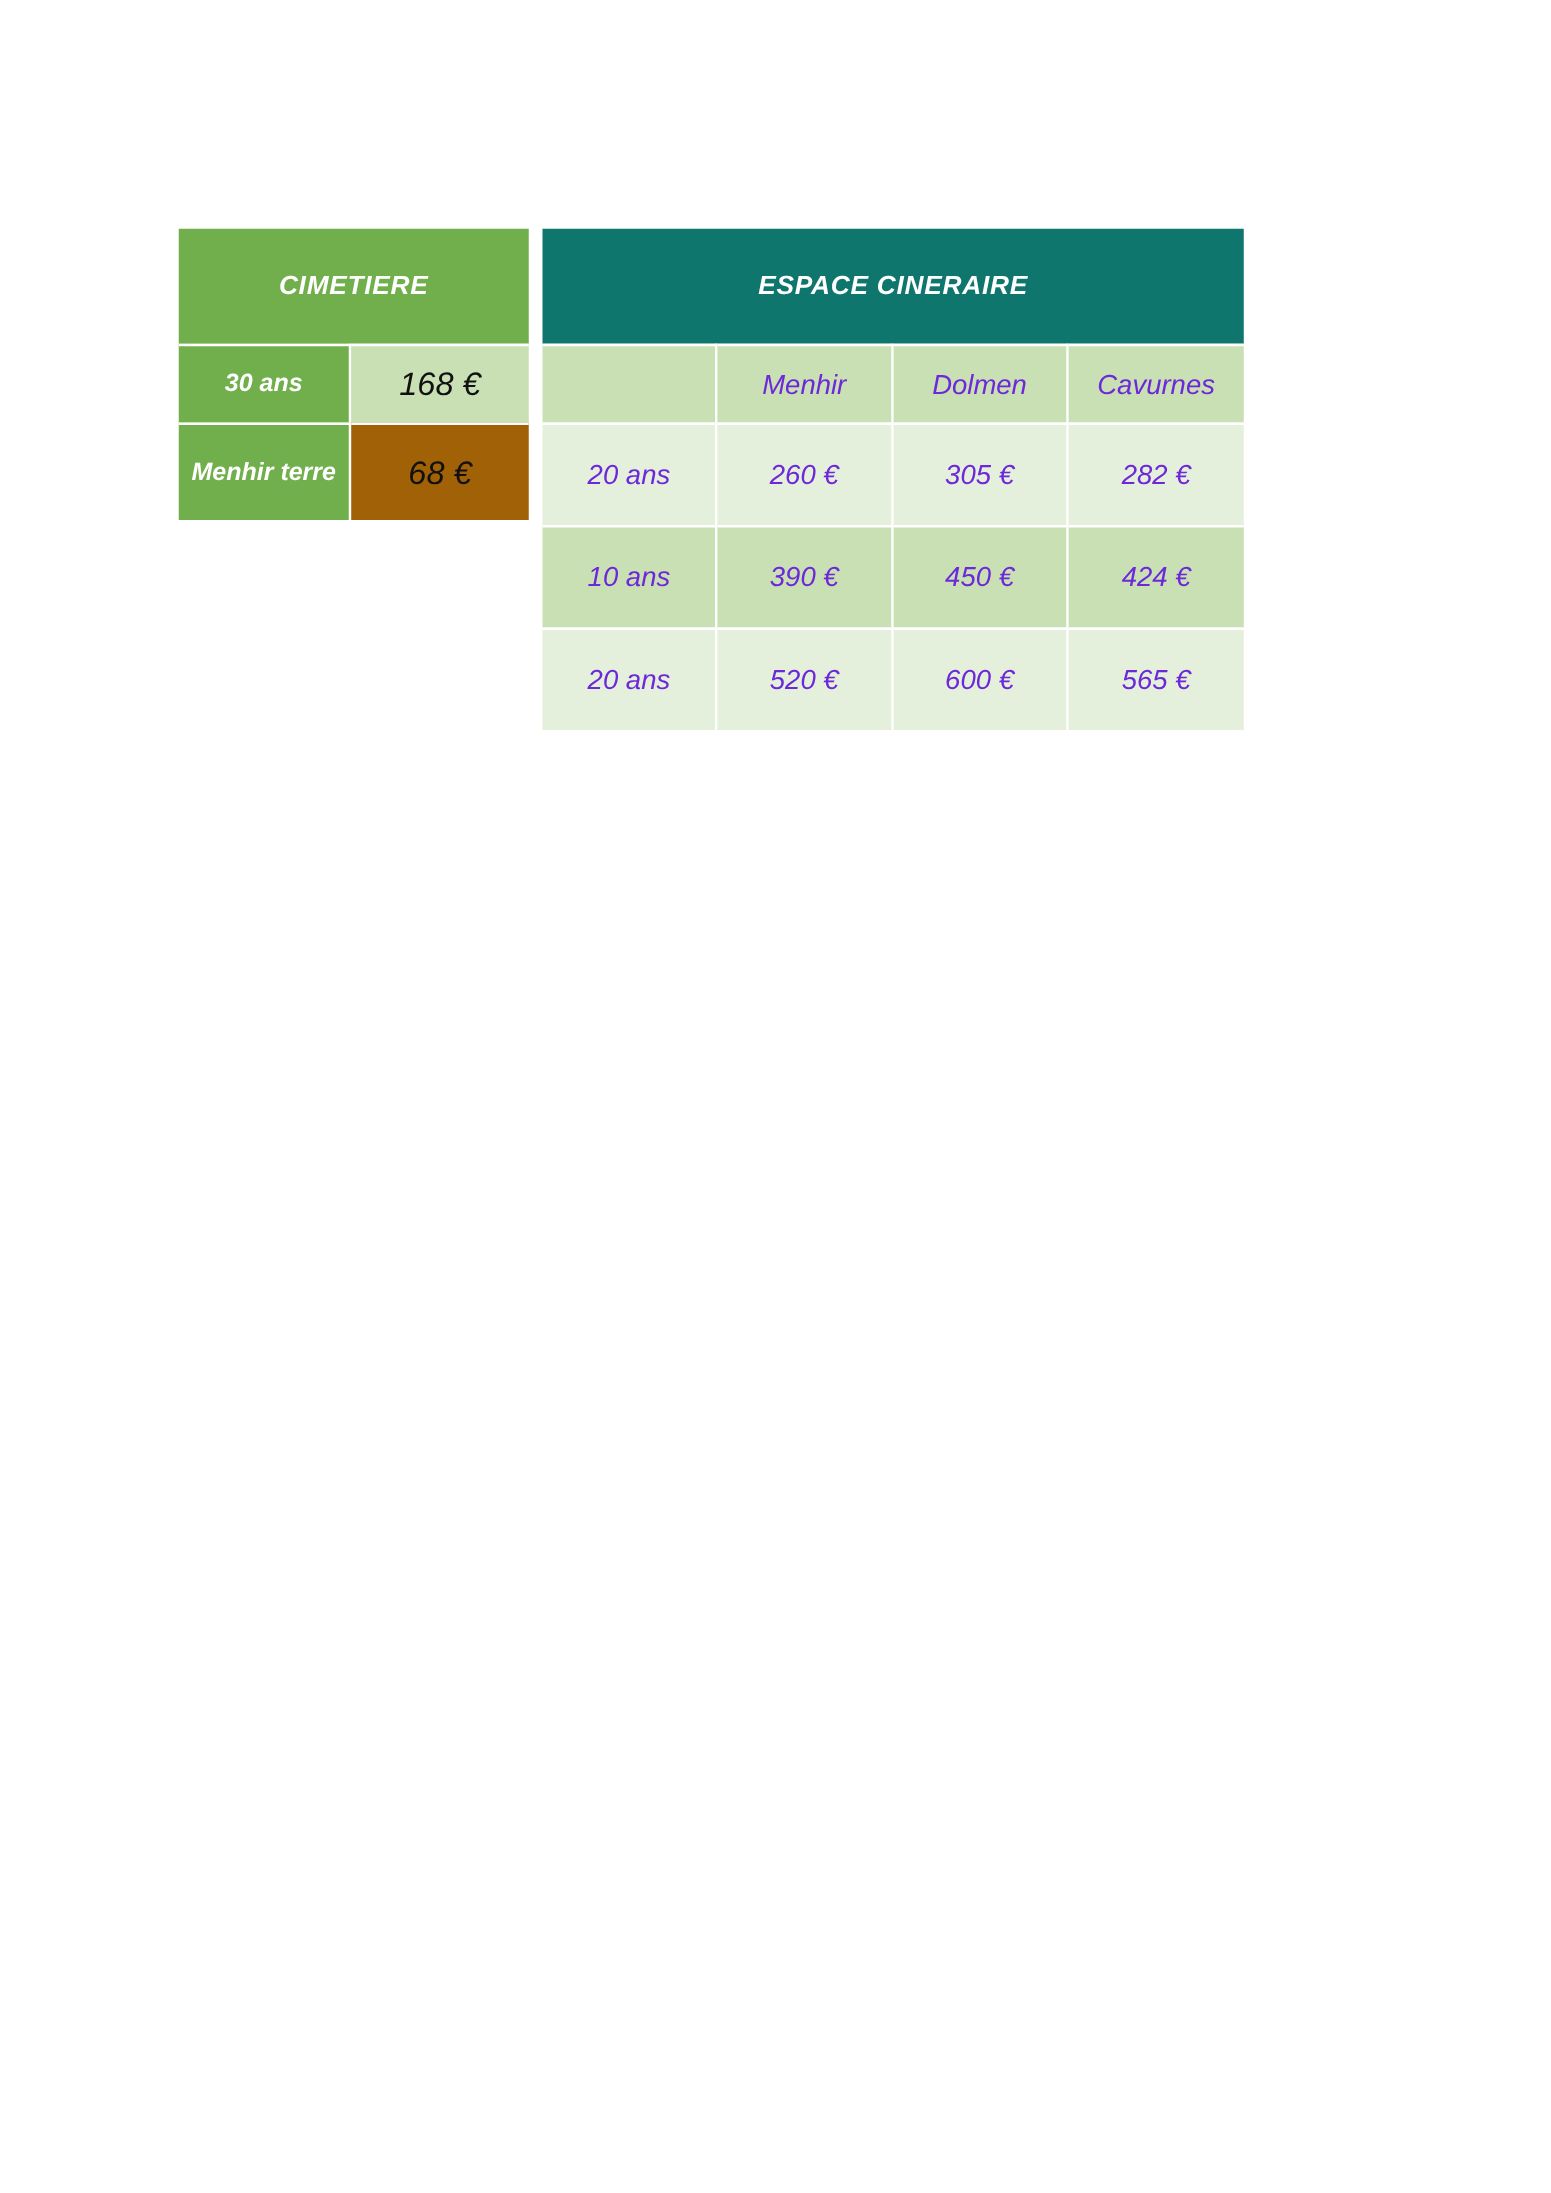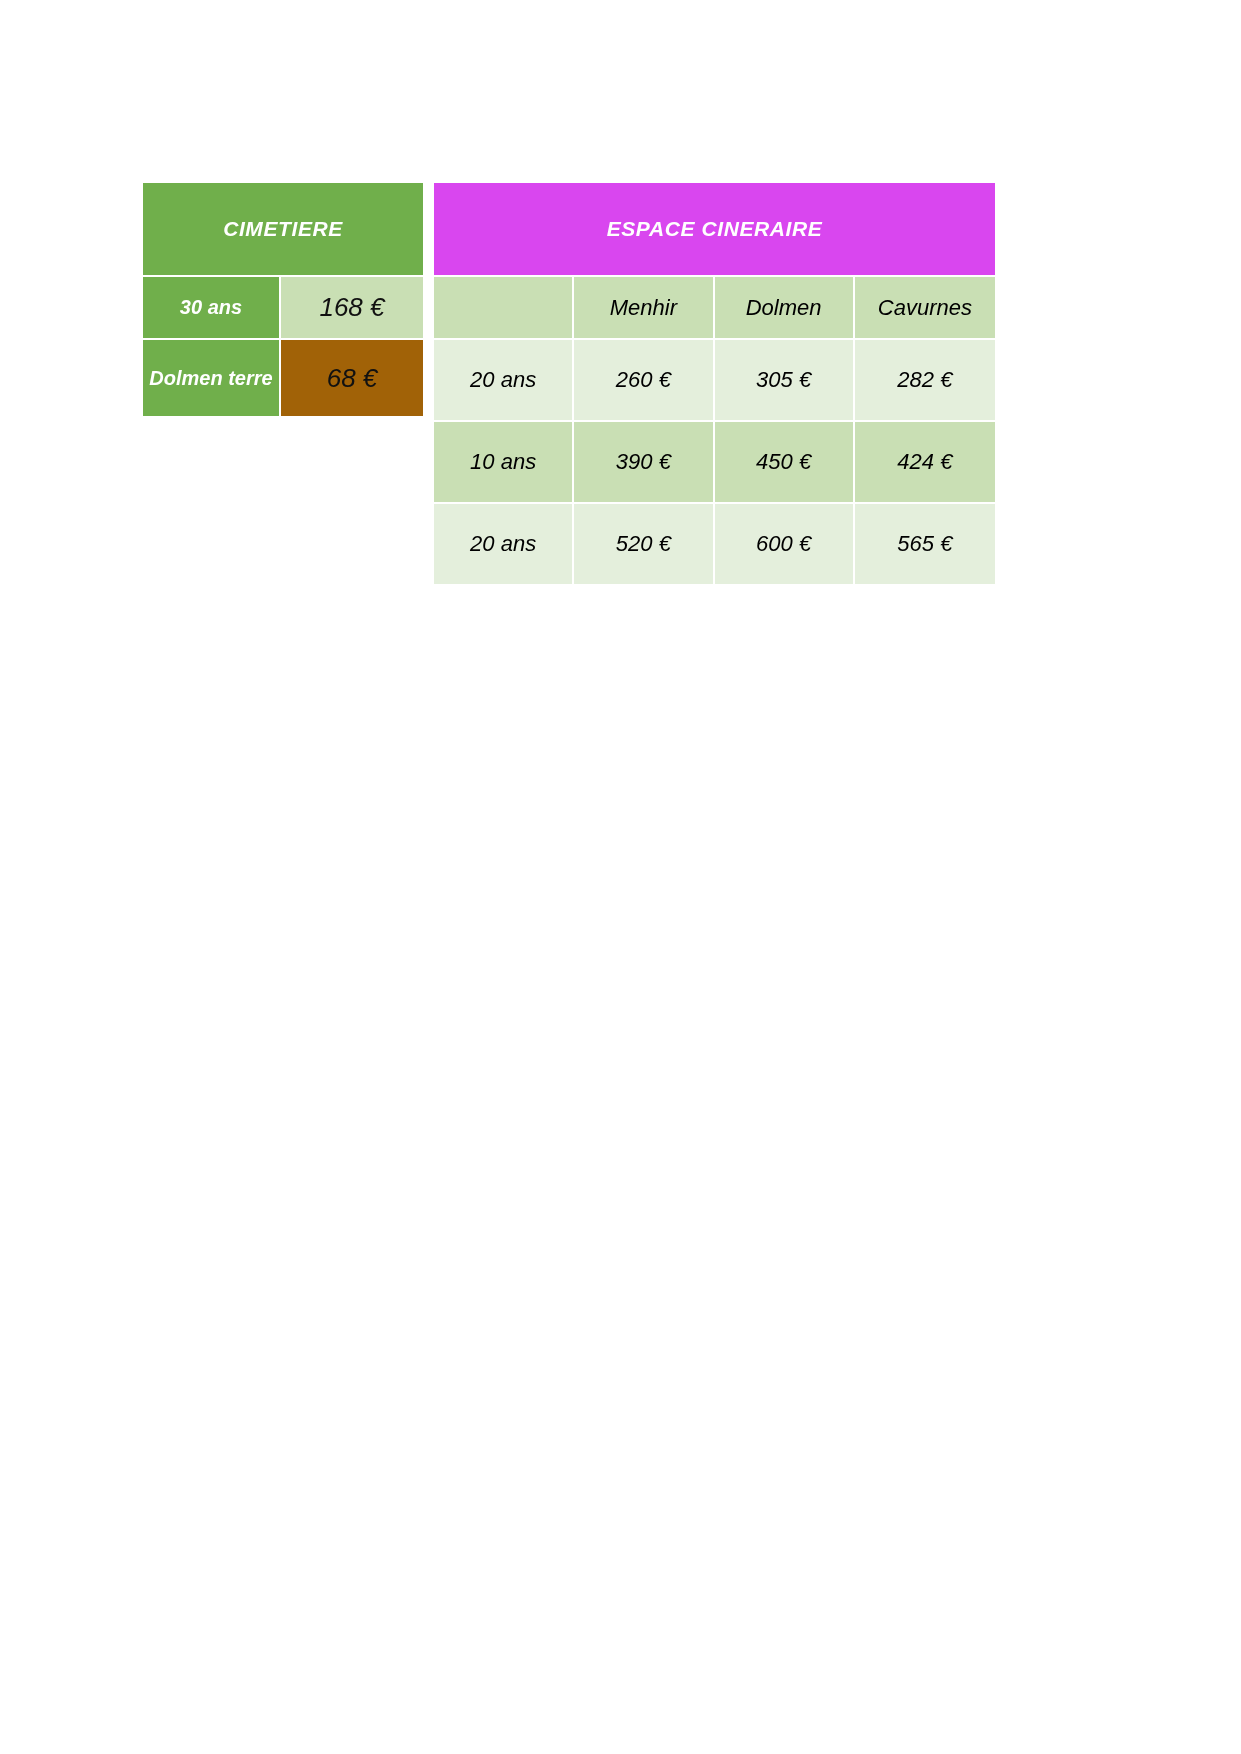--- a/index.html
+++ b/index.html
@@ -70,33 +70,33 @@
   
   .gap { width: 3px; align-self: stretch; }
 
   
   .tbl-cineraire {
     width: 561px;
     border-collapse: separate;
     border-spacing: 0;
   }
   .tbl-cineraire .hdr-main {
-    background: #d946ef;
+    background: #0f766e;
     color: #ffffff;
     font-size: 21px;
     font-weight: bold;
     text-align: center;
     letter-spacing: 0.6px;
     height: 92px;
     vertical-align: middle;
   }
   .tbl-cineraire th.sub,
   .tbl-cineraire td.cell {
     font-size: 22px;
-    color: #000000;
+    color: #6d28d9;
     font-weight: normal;
     text-align: center;
     vertical-align: middle;
     border-top: 2px solid #ffffff;
     border-right: 2px solid #ffffff;
   }
   .tbl-cineraire th.sub:last-child,
   .tbl-cineraire td.cell:last-child { border-right: none; }
 
   .tbl-cineraire .sub-row th { background: #C9DFB4; height: 63px; }
@@ -118,21 +118,21 @@
         <tr>
           <th class="hdr-main" colspan="2">CIMETIERE</th>
         </tr>
       </thead>
       <tbody>
         <tr class="row-30">
           <td class="lbl">30 ans</td>
           <td class="val">168 €</td>
         </tr>
         <tr class="row-pt">
-          <td class="lbl">Dolmen terre</td>
+          <td class="lbl">Menhir terre</td>
           <td class="val">68 €</td>
         </tr>
       </tbody>
     </table>
 
     <div class="gap"></div>
 
     <table class="tbl-cineraire">
       <thead>
         <tr>

